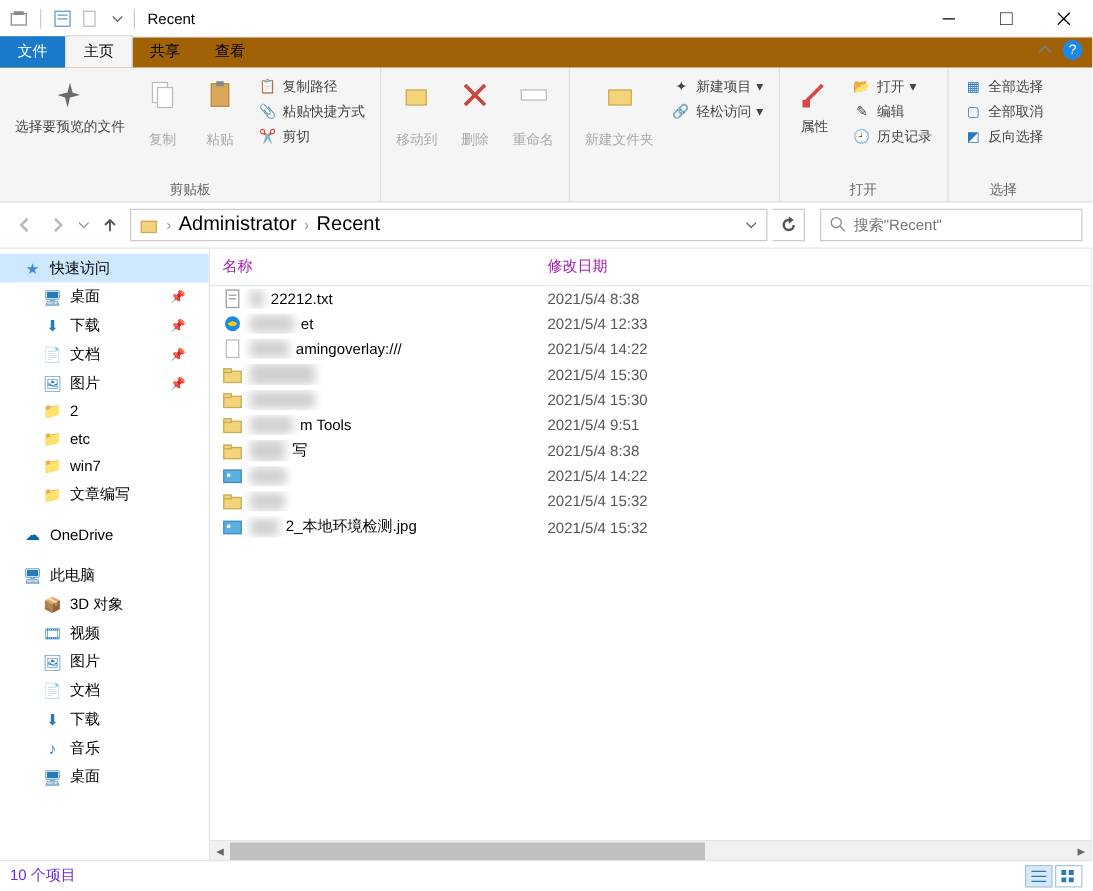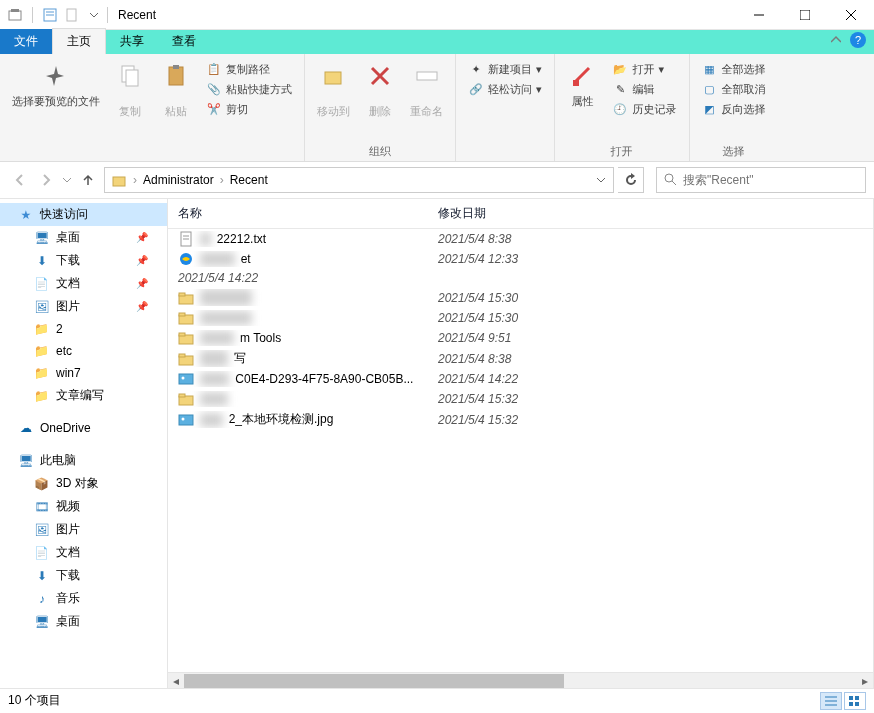--- a/index.html
+++ b/index.html
@@ -8,21 +8,21 @@
 .titlebar { height: 30px; display: flex; align-items: center; padding: 0 0 0 6px; border-bottom: 1px solid #e5e5e5; }
 .titlebar .qat { display: flex; gap: 4px; align-items: center; }
 .titlebar .qat-icon { width: 18px; height: 18px; display: flex; align-items: center; justify-content: center; color: #555; }
 .titlebar .divider { width: 1px; height: 16px; background: #ccc; margin: 0 4px; }
 .titlebar .title { margin-left: 6px; font-size: 12px; color: #000; }
 .titlebar .spacer { flex: 1; }
 .titlebar .win-controls { display: flex; }
 .titlebar .win-btn { width: 46px; height: 30px; display: flex; align-items: center; justify-content: center; }
 .titlebar .win-btn svg { width: 10px; height: 10px; }
 
-.tabs { height: 24px; display: flex; align-items: flex-end; background: #5eead4; position: relative; }
+.tabs { height: 24px; display: flex; align-items: flex-end; background: #a16207; position: relative; }
 .tabs .tab { padding: 4px 14px; font-size: 12px; cursor: pointer; }
 .tabs .tab.file { background: #1979ca; color: #fff; }
 .tabs .tab.active { background: #f5f5f5; border: 1px solid #ddd; border-bottom: none; }
 .tabs .help-area { position: absolute; right: 8px; top: 2px; display: flex; gap: 6px; align-items: center; }
 .tabs .chevron { color: #7a7a7a; width: 16px; height: 16px; display:flex; align-items:center; justify-content:center; }
 .tabs .help { width: 16px; height: 16px; border-radius: 50%; background: #1e88e5; color: #fff; display: flex; align-items: center; justify-content: center; font-size: 11px; }
 
 .ribbon { height: 108px; background: #f5f5f5; border-bottom: 1px solid #ddd; display: flex; }
 .ribbon-group { border-right: 1px solid #e0e0e0; padding: 4px 6px 2px 6px; display: flex; flex-direction: column; }
 .ribbon-group .group-body { flex: 1; display: flex; align-items: flex-start; gap: 2px; }
@@ -31,55 +31,55 @@
 .big-btn .ico { width: 32px; height: 32px; display: flex; align-items: center; justify-content: center; }
 .big-btn.disabled { color: #aaa; gap: 12px; }
 .small-stack { display: flex; flex-direction: column; gap: 2px; padding: 2px 4px; }
 .small-btn { display: flex; align-items: center; gap: 4px; font-size: 11px; color: #444; padding: 1px 2px; white-space: nowrap; }
 .small-btn .ico { width: 16px; height: 16px; display: flex; align-items: center; justify-content: center; }
 
 .navbar { height: 36px; display: flex; align-items: center; padding: 4px 8px; gap: 4px; }
 .nav-arrows { display: flex; align-items: center; gap: 2px; color: #999; }
 .nav-arrows .arr { width: 24px; height: 24px; display: flex; align-items: center; justify-content: center; }
 .addrbar { flex: 1; height: 26px; border: 1px solid #ccc; display: flex; align-items: center; padding: 0 2px; }
-.addrbar .crumb { padding: 0 4px; font-size: 12px; display: flex; align-items: center; gap: 2px; }
+.addrbar .crumb { padding: 0 4px; font-size: 16px; display: flex; align-items: center; gap: 2px; }
 .addrbar .sep { color: #999; padding: 0 2px; }
 .addrbar .spacer { flex: 1; }
 .addrbar .dd { width: 20px; display: flex; justify-content: center; color: #666; }
 .refresh { width: 26px; height: 26px; border: 1px solid #ccc; border-left: none; display: flex; align-items: center; justify-content: center; color: #555; }
 .searchbox { width: 210px; height: 26px; border: 1px solid #ccc; margin-left: 8px; display: flex; align-items: center; padding: 0 6px; gap: 6px; color: #888; }
 .searchbox input { border: none; outline: none; font-size: 12px; flex: 1; color: #333; }
 
 .workspace { display: flex; height: 490px; border-top: 1px solid #e5e5e5; }
 .navpane { width: 168px; border-right: 1px solid #e5e5e5; overflow-y: auto; padding: 4px 0; position: relative; }
 .navpane::-webkit-scrollbar { width: 16px; }
 .navpane::-webkit-scrollbar-thumb { background: #c0c0c0; }
 .navpane::-webkit-scrollbar-track { background: #f0f0f0; }
 .tree-item { display: flex; align-items: center; padding: 3px 6px 3px 18px; gap: 6px; font-size: 12px; position: relative; }
 .tree-item.selected { background: #cde8ff; }
 .tree-item .pin { position: absolute; right: 18px; color: #777; font-size: 10px; }
 .tree-item.sub { padding-left: 34px; }
 .tree-item .tico { width: 16px; height: 16px; display: flex; align-items: center; justify-content: center; }
 .tree-spacer { height: 10px; }
 
 .filelist { flex: 1; display: flex; flex-direction: column; border-right: 1px solid #e5e5e5; position: relative; overflow: hidden; }
-.list-header { display: flex; border-bottom: 1px solid #e8e8e8; font-size: 12px; color: #0f172a; }
+.list-header { display: flex; border-bottom: 1px solid #e8e8e8; font-size: 12px; color: #a21caf; }
 .list-header .col { padding: 6px 10px; border-right: 1px solid transparent; }
 .col-name { width: 260px; }
 .col-date { flex: 1; }
 .list-body { flex: 1; overflow: auto; }
 .row { display: flex; padding: 2px 0; font-size: 12px; align-items: center; }
 .row .cell-name { width: 260px; padding-left: 10px; display: flex; align-items: center; gap: 6px; overflow: hidden; white-space: nowrap; }
-.row .cell-date { flex: 1; padding-left: 10px; color: #555; font-style: italic; }
+.row .cell-date { flex: 1; padding-left: 10px; color: #555; }
 .row .fico { width: 16px; height: 16px; display: flex; align-items: center; justify-content: center; flex-shrink: 0; }
 .row .blur { filter: blur(4px); background: #d0d0d0; color: transparent; border-radius: 2px; padding: 0 2px; }
 
 .preview { width: 290px; display: flex; align-items: center; justify-content: center; color: #666; font-size: 12px; }
 
-.statusbar { height: 24px; border-top: 1px solid #e5e5e5; display: flex; align-items: center; padding: 0 8px; font-size: 12px; color: #000000; }
+.statusbar { height: 24px; border-top: 1px solid #e5e5e5; display: flex; align-items: center; padding: 0 8px; font-size: 12px; color: #6d28d9; }
 .statusbar .spacer { flex: 1; }
 .statusbar .view-toggles { display: flex; gap: 2px; }
 .statusbar .vt { width: 22px; height: 18px; border: 1px solid #a8c7e8; display: flex; align-items: center; justify-content: center; }
 .statusbar .vt.active { background: #d6e8f9; }
 
 .hscroll { height: 16px; background: #f0f0f0; border-top: 1px solid #e5e5e5; position: relative; }
 .hscroll .thumb { position: absolute; left: 16px; width: 380px; height: 14px; top: 1px; background: #c0c0c0; }
 .hscroll .arr-l, .hscroll .arr-r { position: absolute; width: 16px; height: 16px; top: 0; display:flex; align-items:center; justify-content:center; color:#666; }
 .hscroll .arr-l { left: 0; }
 .hscroll .arr-r { right: 0; }
@@ -189,20 +189,21 @@
         <div class="small-btn">
             <span class="ico">📎</span>
             <span>粘贴快捷方式</span>
           </div>
         <div class="small-btn">
             <span class="ico">✂️</span>
             <span>剪切</span>
           </div>
       </div>
     </div>
+    <div class="group-label">剪贴板</div>
   </div>
 
   <div class="ribbon-group">
     <div class="group-body">
       <div class="big-btn disabled">
           <span class="ico">
             <svg width="24" height="24">
               <rect x="3" y="8" width="16" height="12" fill="#f3d47a" stroke="#c9a84f"></rect>
             </svg>
           </span>
@@ -219,25 +220,32 @@
         </div>
       <div class="big-btn disabled">
           <span class="ico">
             <svg width="24" height="24">
               <rect x="2" y="8" width="20" height="8" fill="#fff" stroke="#bbb"></rect>
             </svg>
           </span>
           <span>重命名</span>
         </div>
     </div>
-    <div class="group-label">组织</div>
   </div>
 
   <div class="ribbon-group">
     <div class="group-body">
+      <div class="big-btn disabled">
+          <span class="ico">
+            <svg width="24" height="24">
+              <rect x="3" y="8" width="18" height="12" fill="#f3d47a" stroke="#c9a84f"></rect>
+            </svg>
+          </span>
+          <span>新建文件夹</span>
+        </div>
       <div class="small-stack">
         <div class="small-btn"><span class="ico">✦</span><span>新建项目</span> ▾</div>
         <div class="small-btn"><span class="ico">🔗</span><span>轻松访问</span> ▾</div>
       </div>
     </div>
   </div>
 
   <div class="ribbon-group">
     <div class="group-body">
       <div class="big-btn">
@@ -448,20 +456,29 @@
                 <circle cx="8" cy="8" r="6" fill="#1e88e5"></circle>
                 <path d="M4 8 Q8 4 12 8 Q8 12 4 8" fill="#fc0"></path>
               </svg>
             </span>
             <span class="blur">Intern</span>
             <span>et</span>
           </div>
           <div class="cell-date">2021/5/4 12:33</div>
         </div>
         <div class="row">
+          <div class="cell-name">
+            <span class="fico">
+              <svg width="16" height="16">
+                <rect x="3" y="1" width="10" height="14" fill="#fff" stroke="#bbb"></rect>
+              </svg>
+            </span>
+            <span class="blur">ms-g</span>
+            <span>amingoverlay:///</span>
+          </div>
           <div class="cell-date">2021/5/4 14:22</div>
         </div>
         <div class="row">
           <div class="cell-name">
             <span class="fico">
               <svg width="16" height="16">
                 <rect x="1" y="5" width="14" height="9" fill="#f3d47a" stroke="#c9a84f"></rect>
                 <rect x="1" y="3" width="6" height="3" fill="#f3d47a" stroke="#c9a84f"></rect>
               </svg>
             </span>
@@ -511,21 +528,20 @@
         </div>
         <div class="row">
           <div class="cell-name">
             <span class="fico">
               <svg width="16" height="16">
                 <rect x="1" y="3" width="14" height="10" fill="#5bb0e0" stroke="#3a8ab8"></rect>
                 <circle cx="5" cy="7" r="1.5" fill="#fff"></circle>
               </svg>
             </span>
             <span class="blur">{8E8</span>
-            <span>C0E4-D293-4F75-8A90-CB05B...</span>
           </div>
           <div class="cell-date">2021/5/4 14:22</div>
         </div>
         <div class="row">
           <div class="cell-name">
             <span class="fico">
               <svg width="16" height="16">
                 <rect x="1" y="5" width="14" height="9" fill="#f3d47a" stroke="#c9a84f"></rect>
                 <rect x="1" y="3" width="6" height="3" fill="#f3d47a" stroke="#c9a84f"></rect>
               </svg>

